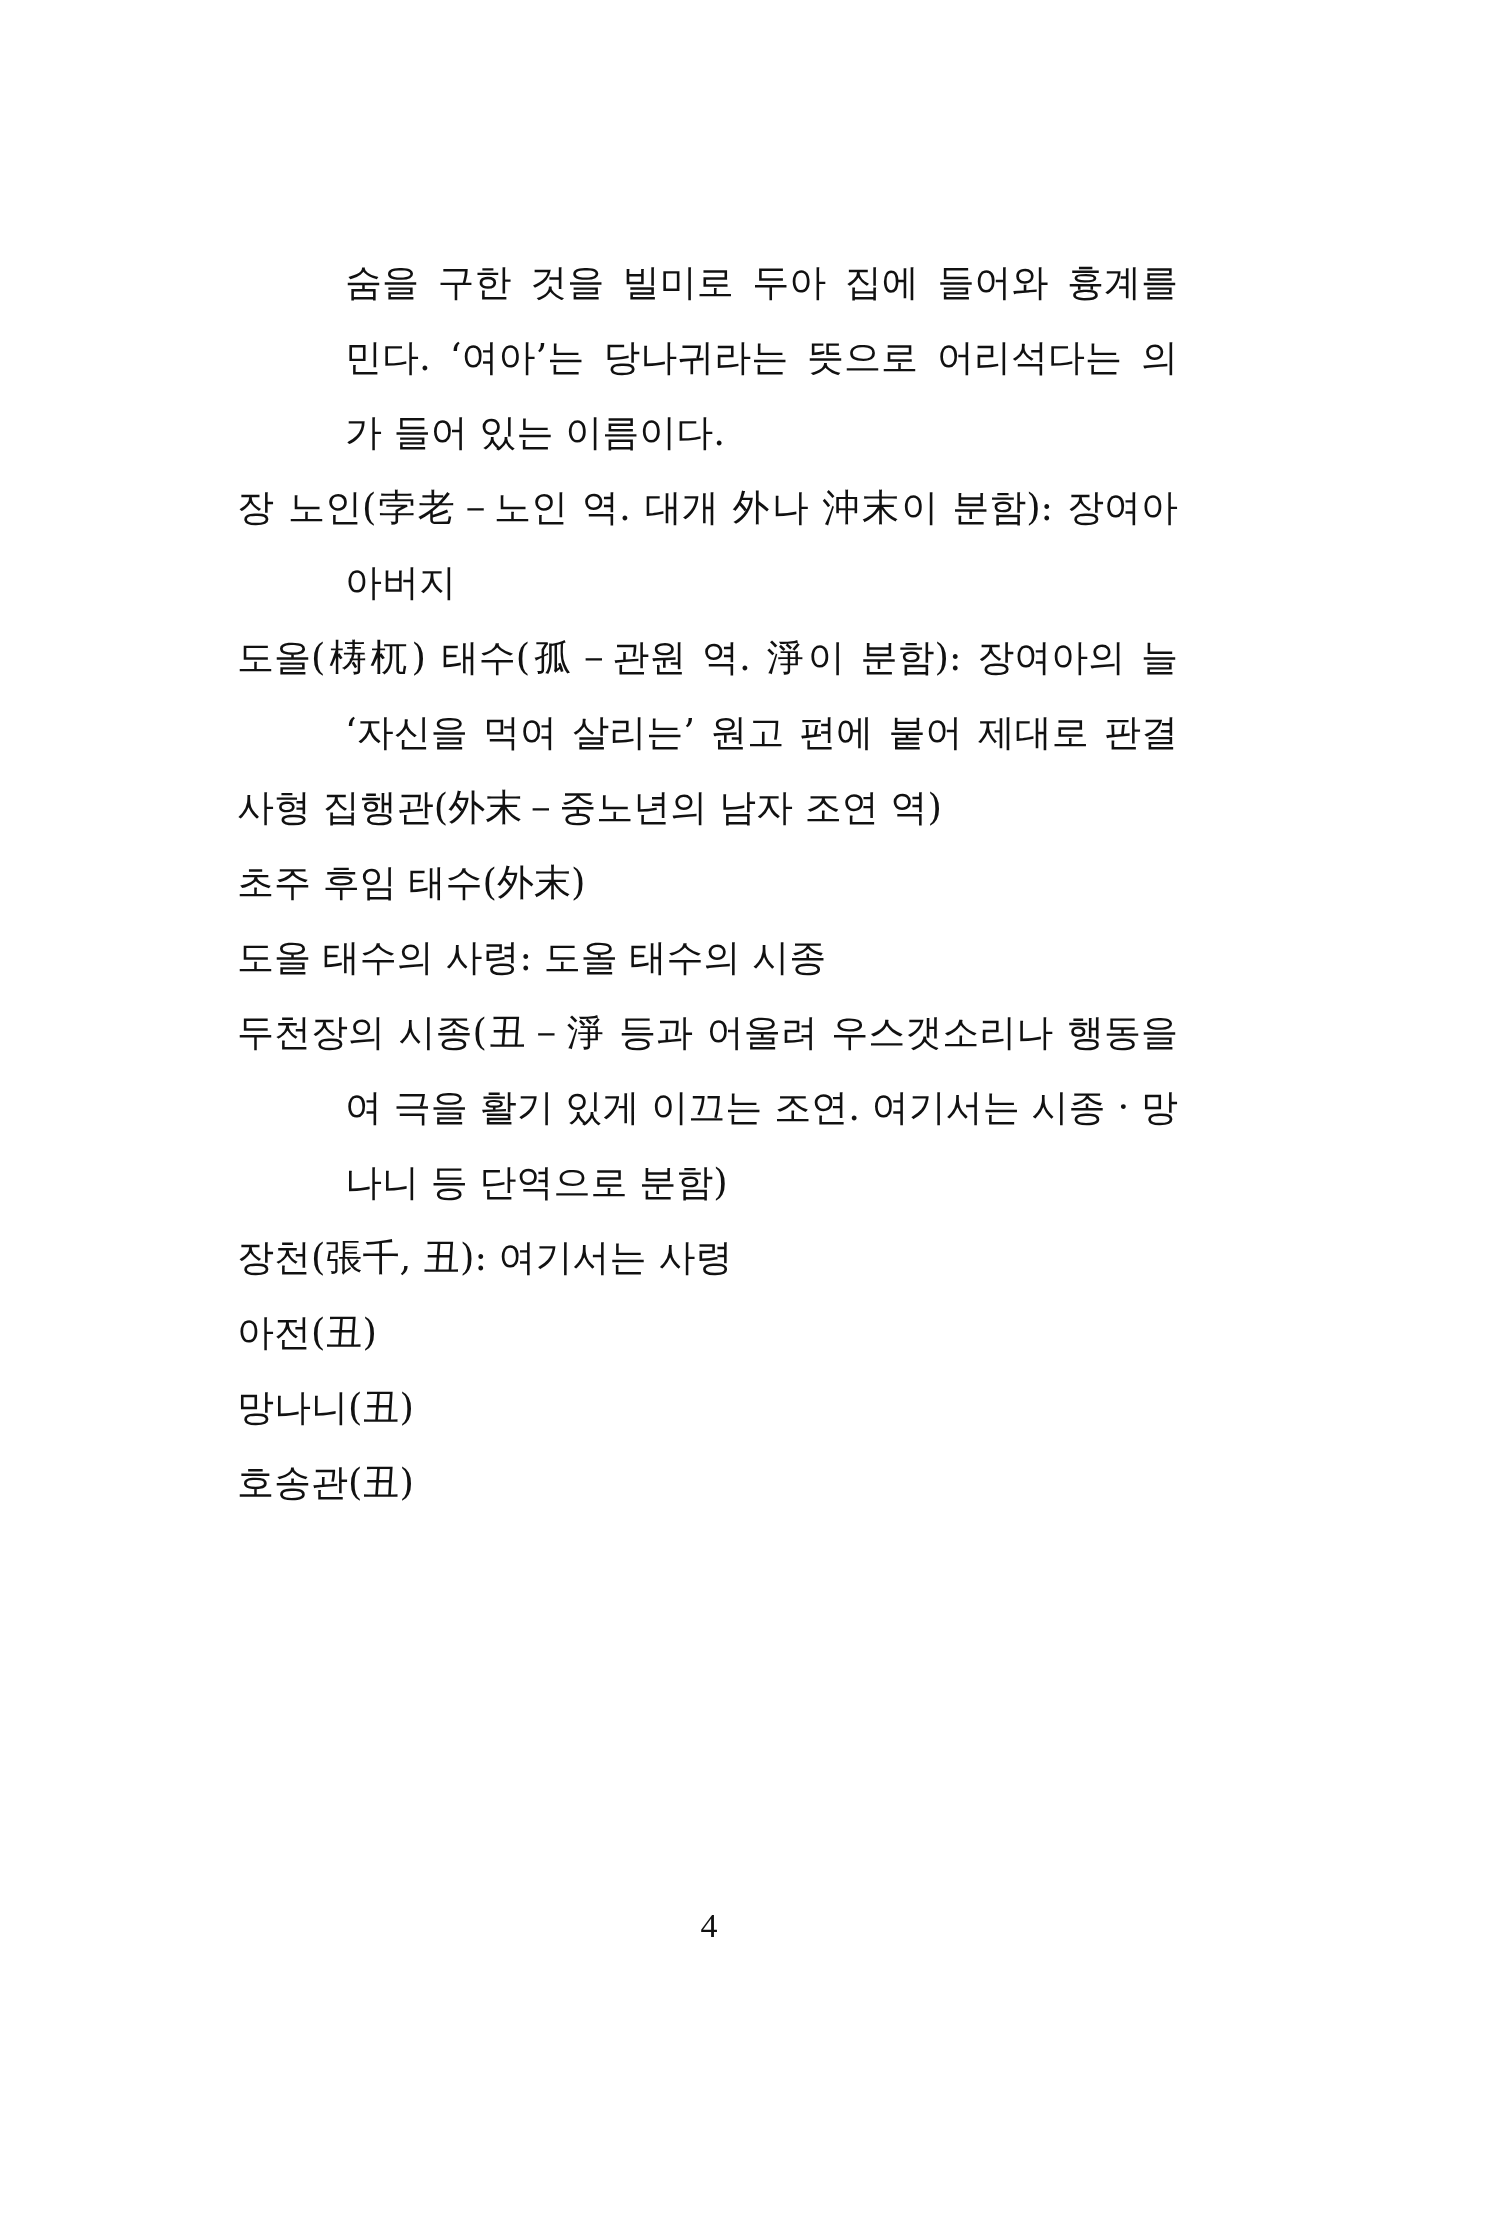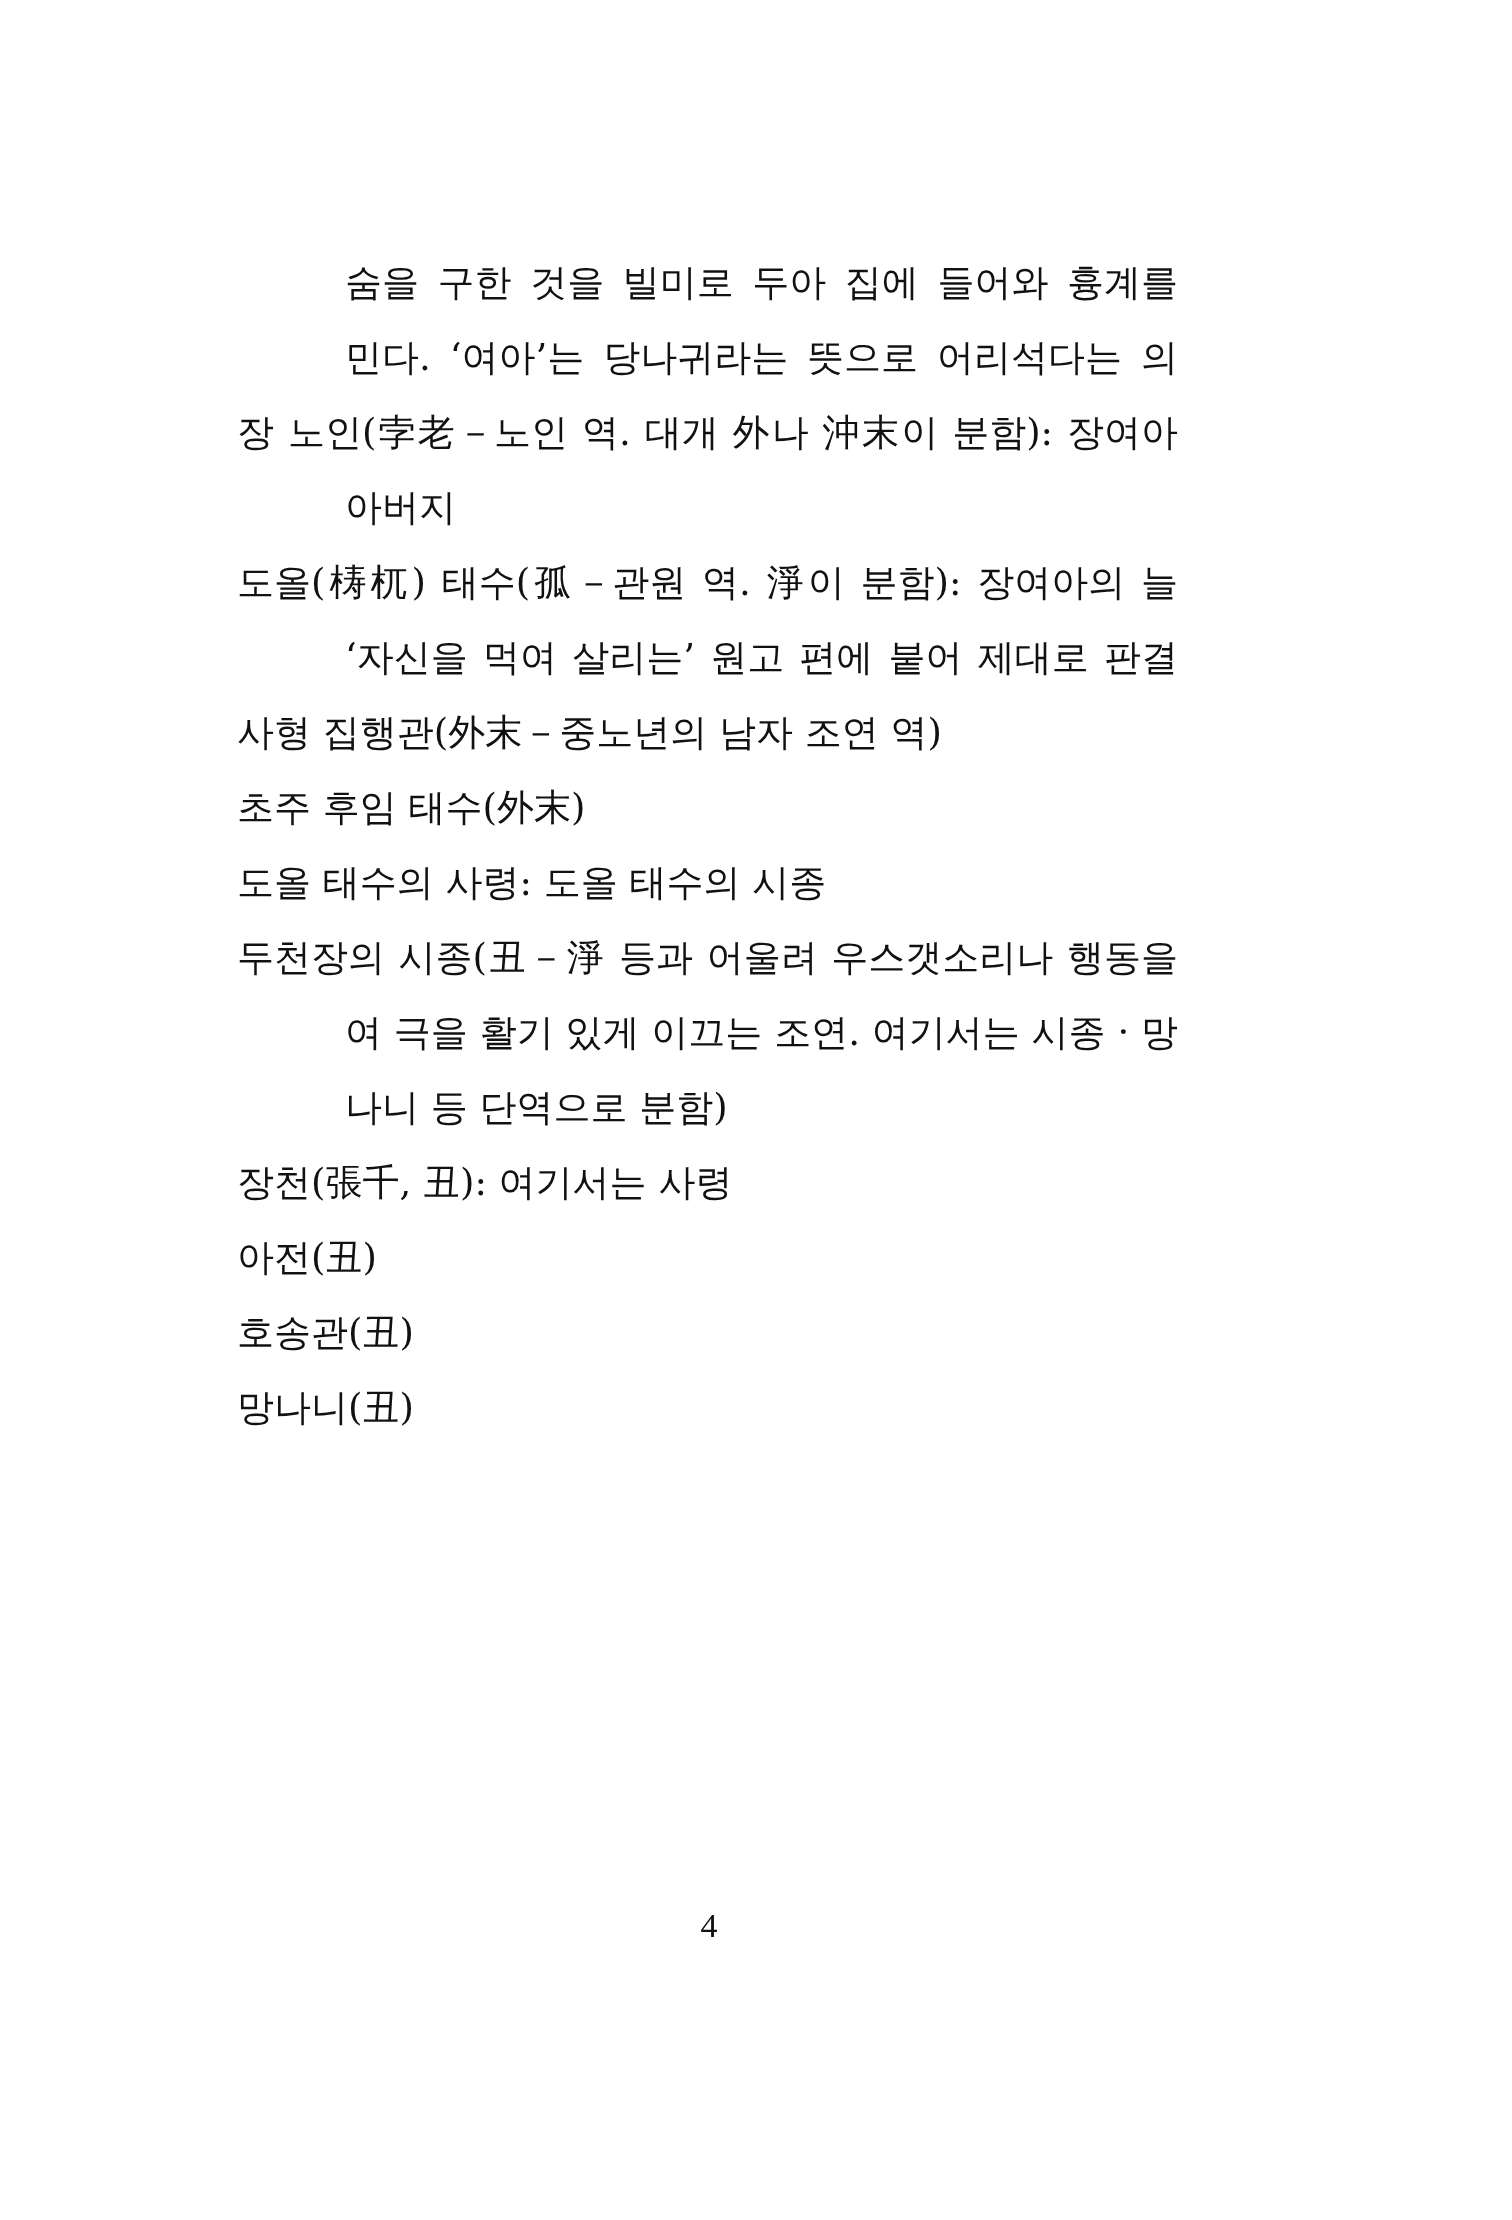--- a/index.html
+++ b/index.html
@@ -72,20 +72,23 @@
 
 <div class="page">
   <div class="lines">
 
     <div class="line cont justify">
       <span class="txt">숨을 구한 것을 빌미로 두아 집에 들어와 흉계를 꾸</span>
     </div>
     <div class="line cont justify">
       <span class="txt">민다. ‘여아’는 당나귀라는 뜻으로 어리석다는 의미</span>
     </div>
+    <div class="line cont">
+      <span class="txt">가 들어 있는 이름이다.</span>
+    </div>
 
     <div class="line hang justify">
       <span class="txt">장 노인(孛老－노인 역. 대개 外나 沖末이 분함): 장여아의</span>
     </div>
     <div class="line cont">
       <span class="txt">아버지</span>
     </div>
 
     <div class="line hang justify">
       <span class="txt">도올(梼杌) 태수(孤－관원 역. 淨이 분함): 장여아의 늘</span>
@@ -118,24 +121,24 @@
 
     <div class="line hang">
       <span class="txt">장천(張千, 丑): 여기서는 사령</span>
     </div>
 
     <div class="line hang">
       <span class="txt">아전(丑)</span>
     </div>
 
     <div class="line hang">
-      <span class="txt">호송관(丑)</span>
+      <span class="txt">망나니(丑)</span>
     </div>
 
     <div class="line hang">
-      <span class="txt">망나니(丑)</span>
+      <span class="txt">호송관(丑)</span>
     </div>
 
 
   </div>
 
   <div class="page-number">4</div>
 </div>
 
 </body></html>

